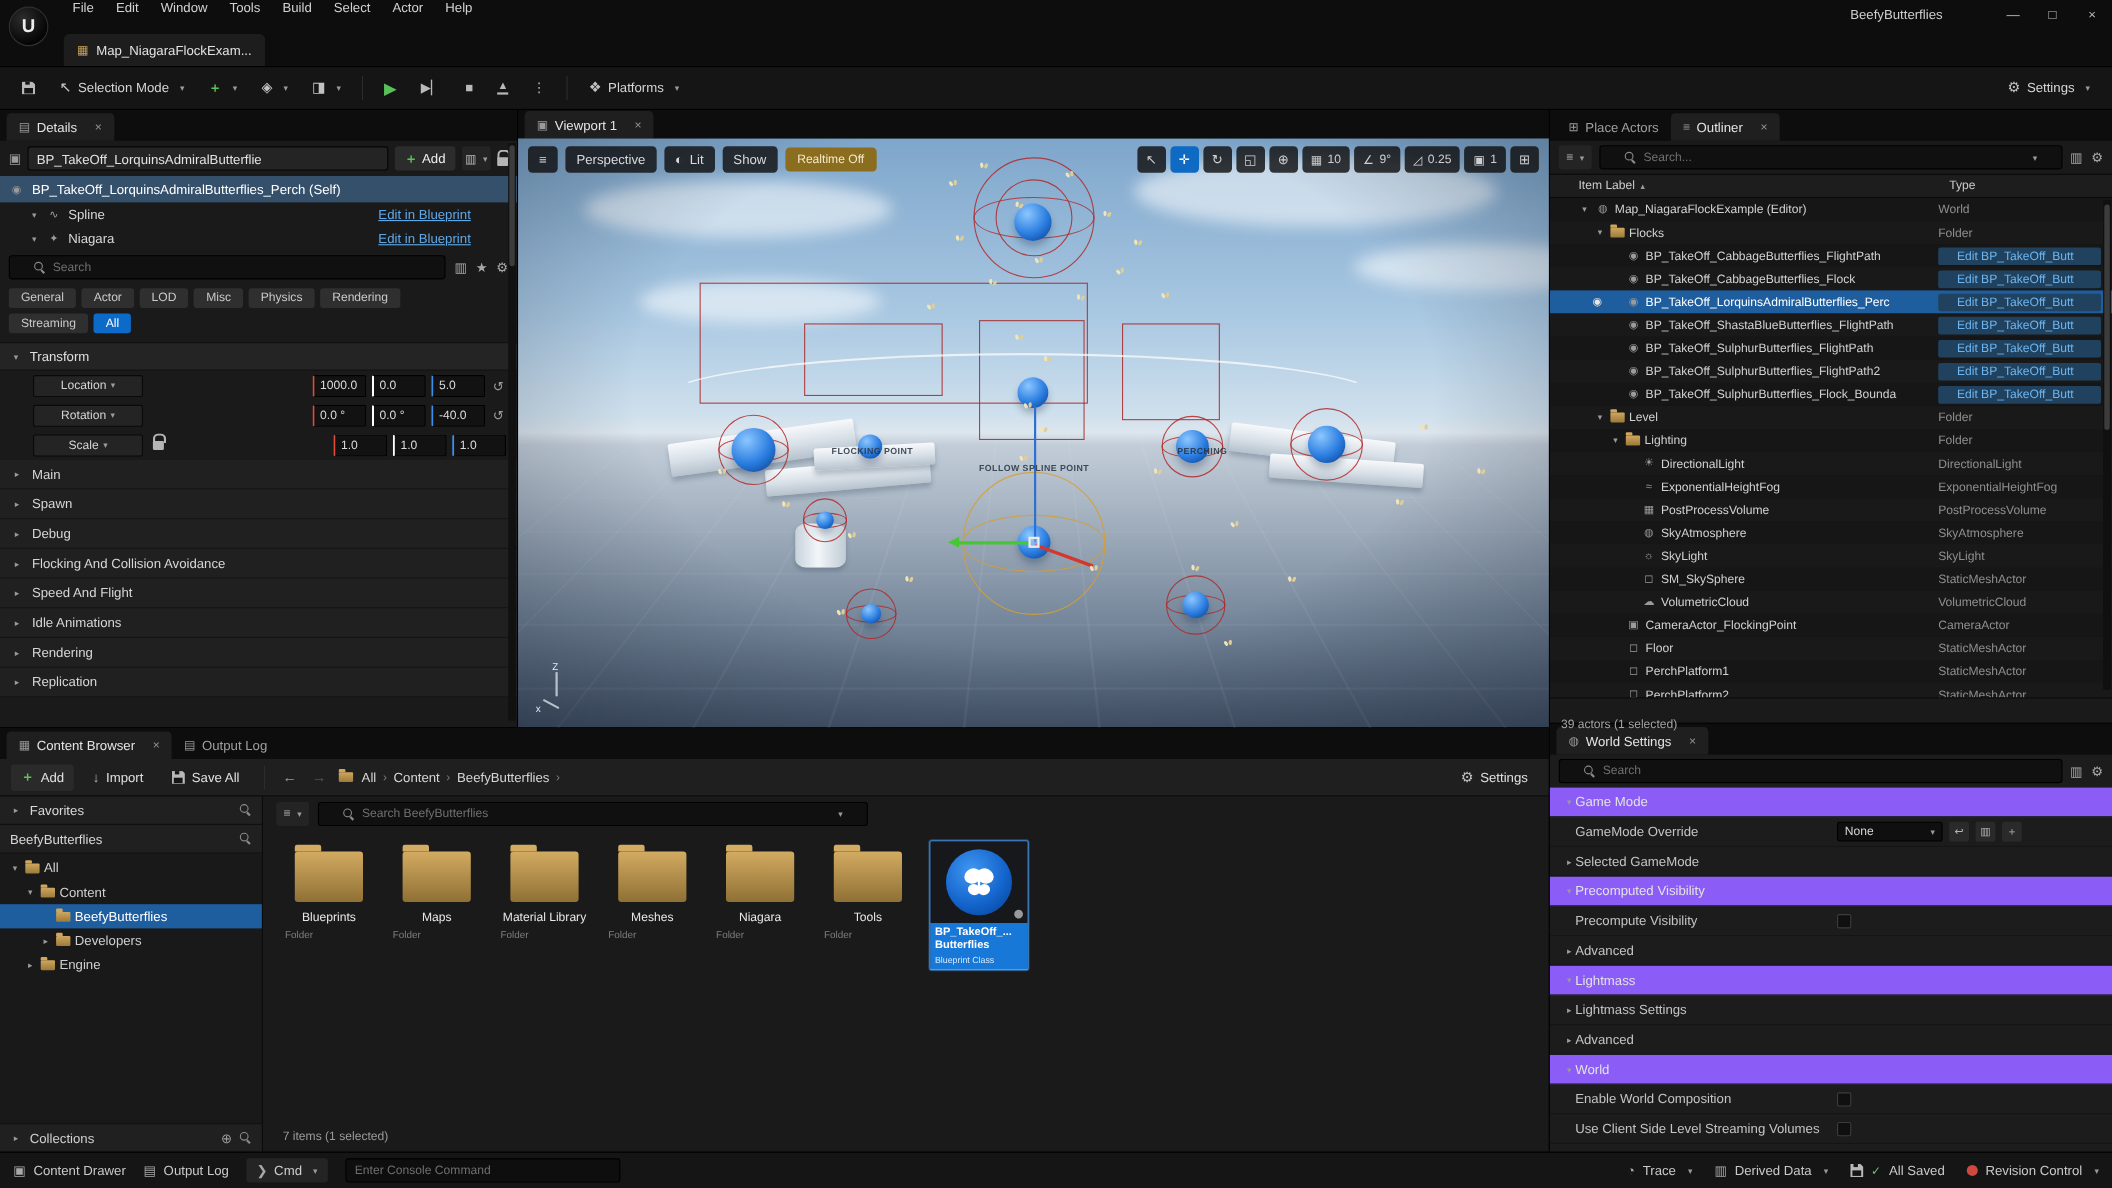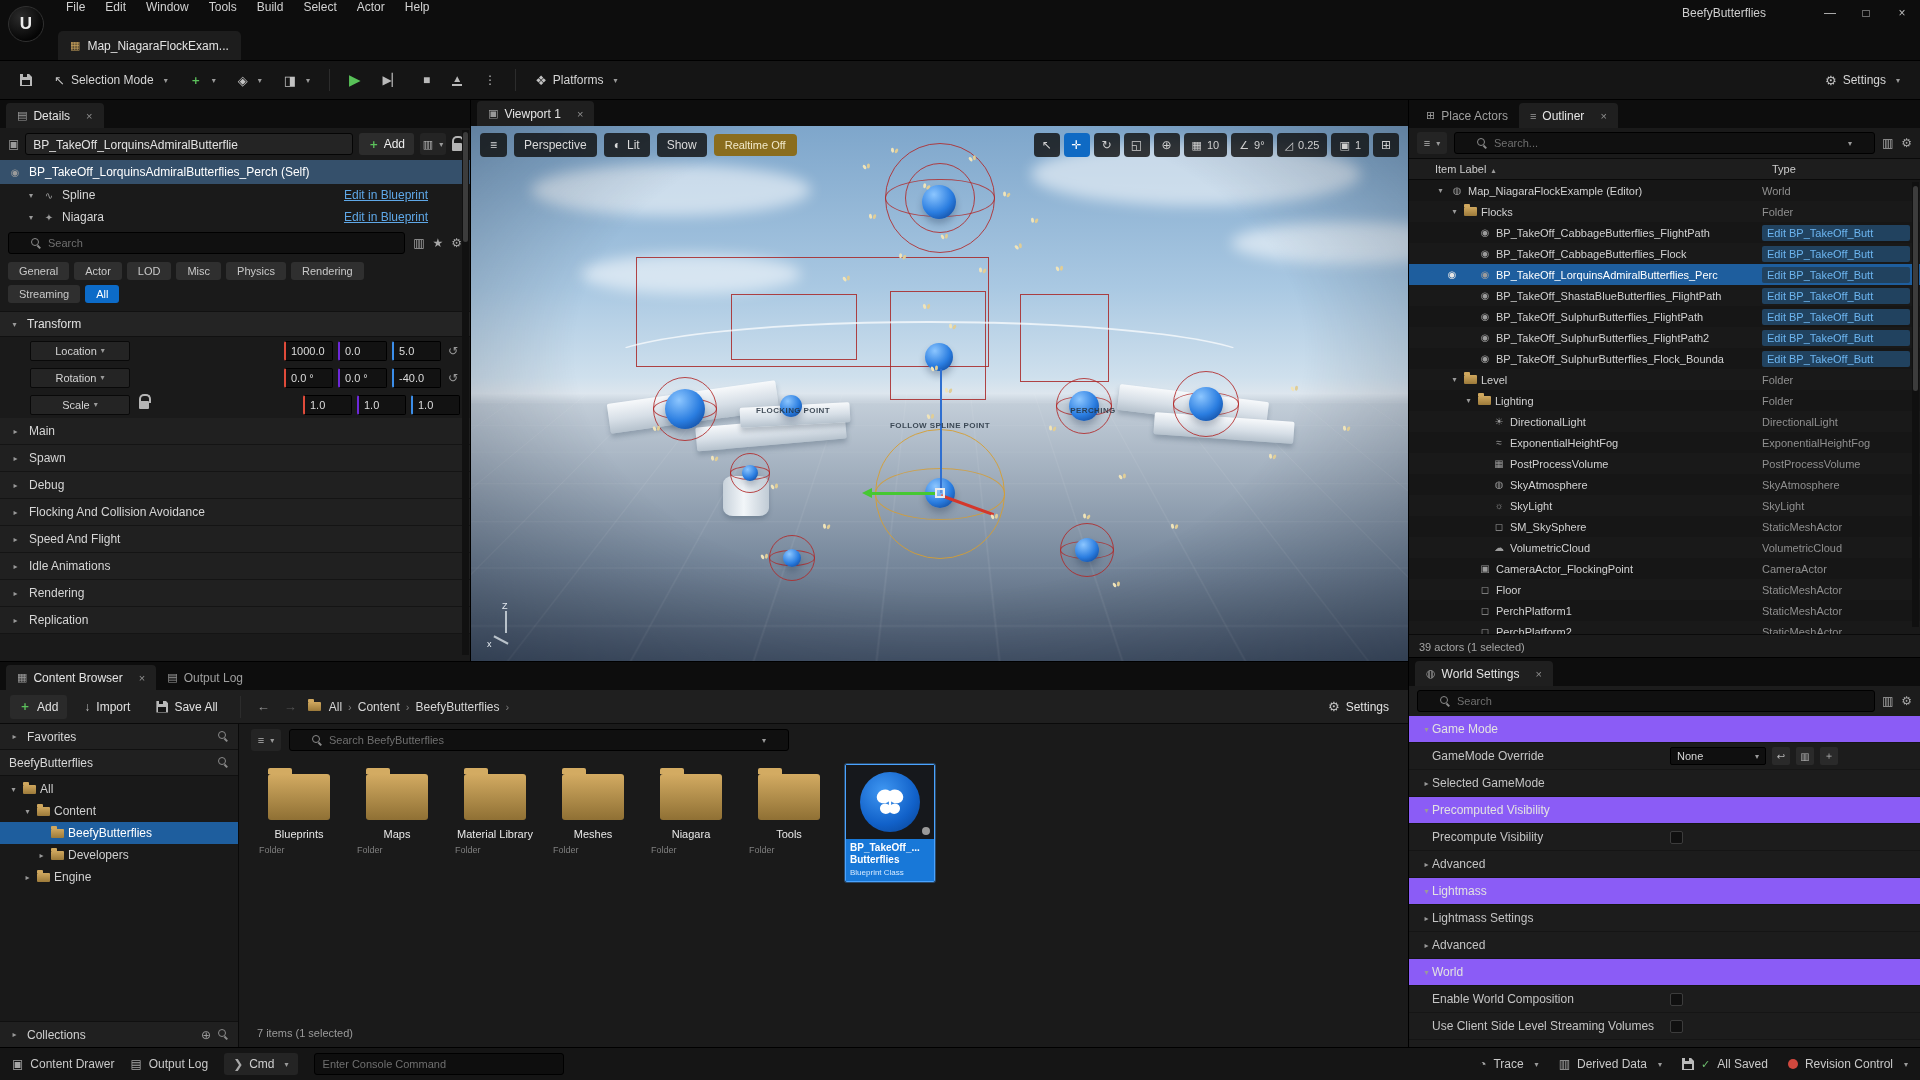--- a/index.html
+++ b/index.html
@@ -68,21 +68,21 @@
 .d-filters{display:flex;flex-wrap:wrap;gap:5px;width:380px;padding:4px 8px 8px;flex:none}
 .chip{background:#2f2f2f;border-radius:3px;padding:3px 11px;font-size:11px;color:#c9c9c9}
 .chip.active{background:#0c6bc8;color:#fff}
 .d-sechead{height:26px;background:#242424;border-top:1px solid #111;border-bottom:1px solid #111;display:flex;align-items:center;gap:7px;padding:0 9px;color:#e0e0e0;font-size:12px;flex:none}
 .d-sechead .exp{font-size:8px;color:#9a9a9a}
 .t-row{display:flex;align-items:center;height:27px;padding-left:30px;padding-right:10px;gap:5px;flex:none}
 .t-dd{width:100px;height:20px;background:#242424;border:1px solid #090909;border-radius:2px;display:flex;align-items:center;justify-content:center;padding:0 6px;font-size:11px;color:#d4d4d4}
 .t-gap{flex:1}
 .t-f{width:49px;height:20px;background:#121212;border:1px solid #000;border-radius:2px;line-height:18px;padding:0 5px;font-size:11px;color:#dcdcdc;overflow:hidden;white-space:nowrap}
 .f-x{border-left:2px solid #e04b3a}
-.f-y{border-left:2px solid #6d28d9}
+.f-y{border-left:2px solid #ffffff}
 .f-z{border-left:2px solid #3b8eea}
 .t-reset{color:#9a9a9a;font-size:12px;width:14px;text-align:center}
 .d-collapsed{height:27px;background:#202020;border-bottom:1px solid #141414;display:flex;align-items:center;gap:8px;padding:0 10px;color:#d6d6d6;font-size:12px;flex:none}
 .d-collapsed .exp{font-size:8px;color:#9a9a9a}
 .vscroll{position:absolute;right:1px;top:30px;bottom:6px;width:7px;background:#111}
 .vscroll .thumb{position:absolute;left:1px;right:1px;top:2px;height:110px;background:#3c3c3c;border-radius:3px}
 
 .viewport{flex:1;display:flex;flex-direction:column;background:#0d0d0d}
 .v-tabs{height:26px;background:#0d0d0d;display:flex;align-items:flex-end;padding-left:6px;flex:none}
 .scene{position:relative;flex:1;overflow:hidden;background:linear-gradient(180deg,#7ea6cb 0%,#a9c8e2 30%,#cfe0ed 47%,#dde6ee 50%,#c2cdd8 52%,#a9b6c4 62%,#76879b 82%,#46556a 100%)}
@@ -131,34 +131,34 @@
 .o-row.selected{background:#1e5e9e !important;color:#fff}
 .o-eye{width:14px;flex:none;text-align:center;color:transparent;font-size:10px}
 .o-row.selected .o-eye{color:#e6e6e6}
 .o-eye::before{content:'◉'}
 .exp{width:11px;flex:none;text-align:center;font-size:8px;color:#9a9a9a}
 .exp-open .exp::before{content:'▾'}
 .exp-closed .exp::before{content:'▸'}
 .o-label{flex:1;overflow:hidden;white-space:nowrap;text-overflow:ellipsis;color:#d2d2d2}
 .o-row.selected .o-label{color:#fff}
 .o-type{width:148px;flex:none;color:#8f8f8f;overflow:hidden;white-space:nowrap;text-overflow:ellipsis}
-.o-row.link .o-type{background:#21425f;color:#6cb5f0;border-radius:2px;padding:0 5px;height:16px;line-height:16px}
+.o-row.link .o-type{background:#21425f;color:#6cb5f0;border-radius:2px;padding:0 17px;height:16px;line-height:16px}
 .fold{display:inline-block;width:13px;height:9px;background:linear-gradient(180deg,#cfa75e,#9c7a3a);border-radius:1px;position:relative;flex:none}
 .fold::before{content:'';position:absolute;top:-3px;left:0;width:6px;height:3px;background:#cfa75e;border-radius:1px 1px 0 0}
 .ic-world .tree-ic::before{content:'◍'}
 .ic-bp .tree-ic::before{content:'◉'}
 .ic-sun .tree-ic::before{content:'☀'}
 .ic-fog .tree-ic::before{content:'≈'}
 .ic-ppv .tree-ic::before{content:'▦'}
 .ic-atmo .tree-ic::before{content:'◍'}
 .ic-skylight .tree-ic::before{content:'☼'}
 .ic-mesh .tree-ic::before{content:'◻'}
 .ic-cloud .tree-ic::before{content:'☁'}
 .ic-camera .tree-ic::before{content:'▣'}
-.o-footer{margin-top:auto;padding:6px 10px;color:#a5a5a5;font-size:11px;border-top:1px solid #0a0a0a}
+.o-footer{margin-top:auto;padding:18px 10px;color:#a5a5a5;font-size:11px;border-top:1px solid #0a0a0a}
 .o-scroll{position:absolute;right:1px;top:82px;bottom:30px;width:7px;background:#101010}
 .o-scroll .thumb{position:absolute;left:1px;right:1px;top:4px;height:46%;background:#3c3c3c;border-radius:3px}
 
 .ws{flex:1;display:flex;flex-direction:column;background:#1c1c1c}
 .ws-searchrow{height:30px;display:flex;align-items:center;gap:7px;padding:0 8px;flex:none}
 .ws-row{height:27px;display:flex;align-items:center;padding:0 10px 0 12px;border-bottom:1px solid #151515;background:#1c1c1c;font-size:12px;flex:none}
 .ws-row.k-header{background:#8b5cf6;color:#e2e2e2}
 .ws-label{width:238px;flex:none;color:#c4c4c4;overflow:hidden;white-space:nowrap;text-overflow:ellipsis}
 .k-header .ws-label{width:auto;flex:1;color:#e2e2e2}
 .ws-ctl{display:flex;align-items:center;gap:6px}

